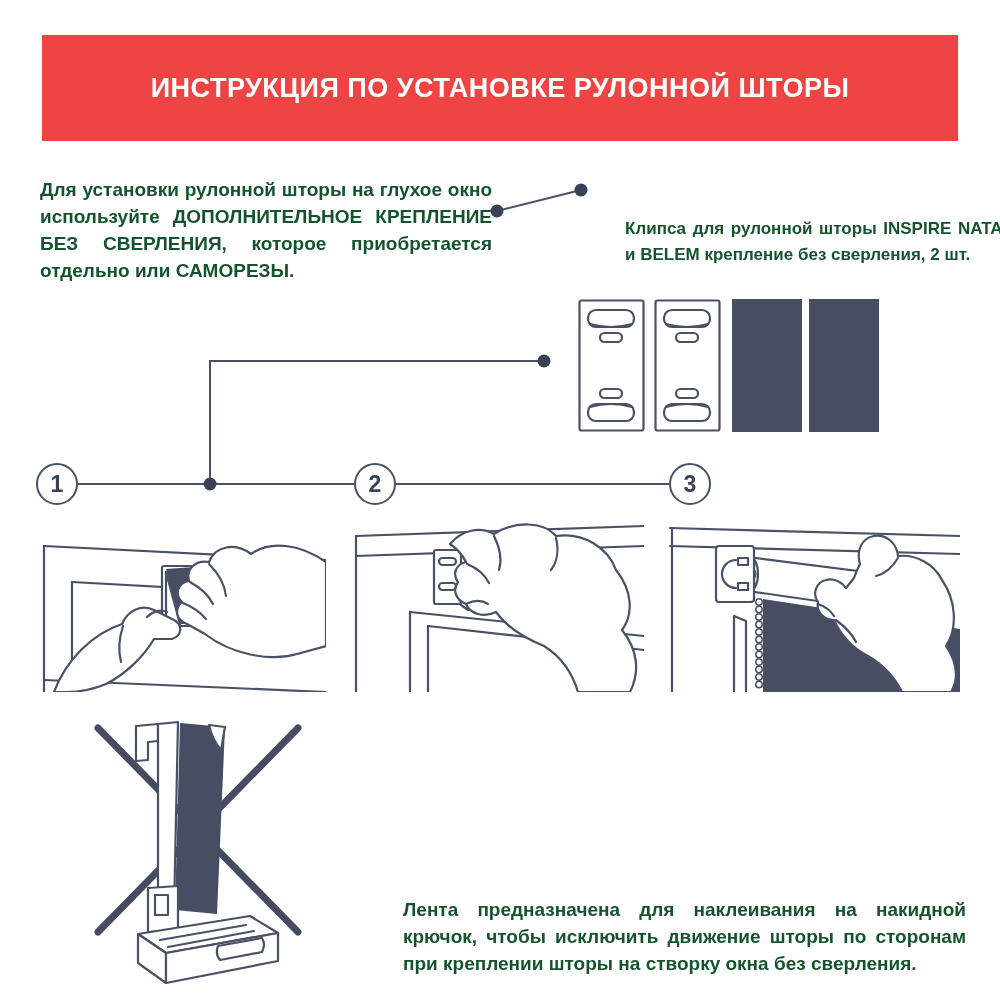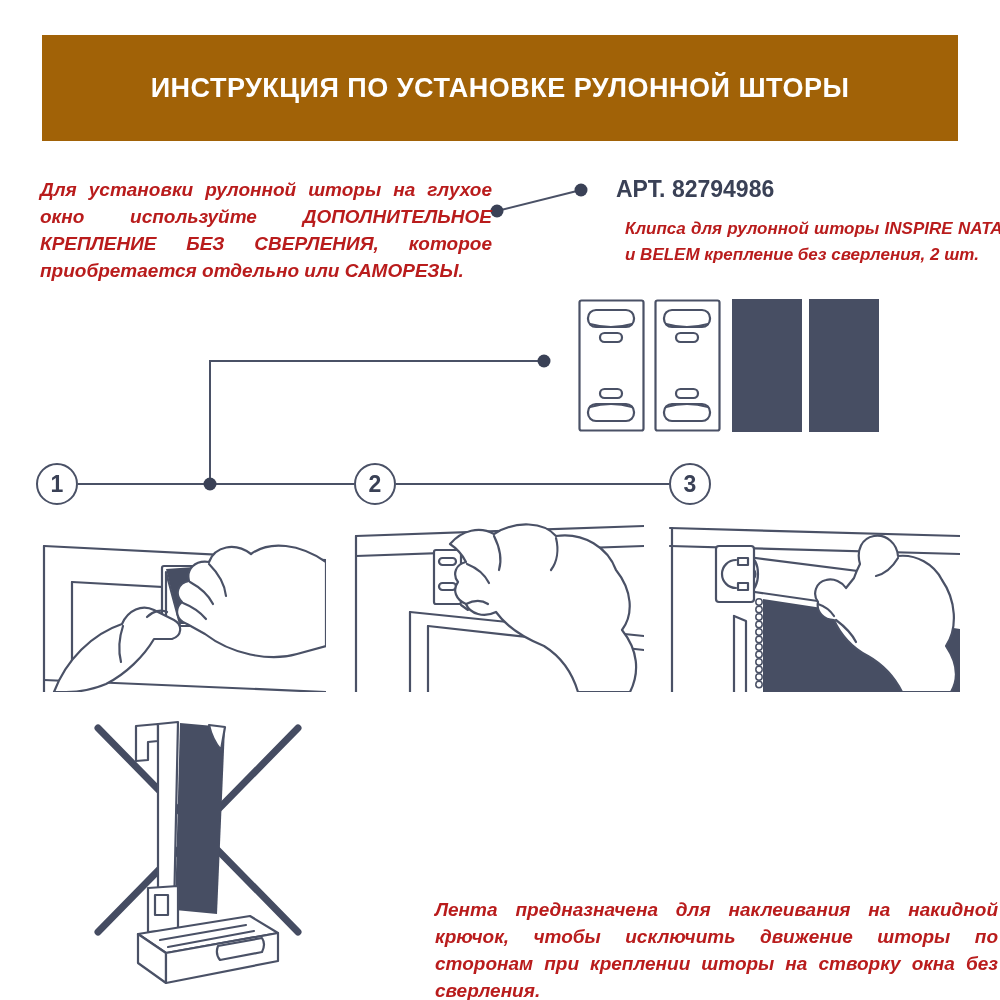--- a/index.html
+++ b/index.html
@@ -1,24 +1,24 @@
 <!DOCTYPE html>
 <html><head>
 <meta charset="utf-8">
 <style>
   html,body{margin:0;padding:0;background:#ffffff;}
   #page{position:relative;width:1000px;height:1000px;background:#ffffff;overflow:hidden;
         font-family:"Liberation Sans","DejaVu Sans",sans-serif;color:#3a4156;}
   .abs{position:absolute;}
   
-  #hdr{left:42px;top:35px;width:916px;height:106px;background:#a16207;
+  #hdr{left:42px;top:35px;width:916px;height:106px;background:#ef4444;
        display:flex;flex-direction:column;align-items:center;justify-content:center;}
   #hdr .hline{color:#ffffff;font-weight:700;font-size:27px;line-height:40px;letter-spacing:.5px;text-align:center;}
   
-  .para{font-weight:700;font-size:19px;line-height:27px;text-align:justify;color:#b91c1c;font-style:italic;}
+  .para{font-weight:700;font-size:19px;line-height:27px;text-align:justify;color:#14532d;}
   #intro{left:40px;top:176px;width:452px;}
   #art{left:616px;top:176px;font-weight:700;font-size:23px;color:#3a4156;}
   #proddesc{left:577px;top:216px;width:388px;font-size:17px;line-height:26px;margin-left:48px;}
   
   .darkrect{background:#474e63;width:70px;height:133px;}
   
   .stepc{width:42px;height:42px;border:2px solid #4a5166;border-radius:50%;background:#fff;
          display:flex;align-items:center;justify-content:center;font-weight:700;font-size:23px;color:#3a4156;box-sizing:border-box;}
   svg{display:block;}
   .ln{stroke:#4a5166;stroke-width:2;fill:none;}
@@ -39,21 +39,20 @@
     <circle cx="210" cy="484" r="6.5" fill="#3a4156"></circle>
     <line class="ln" x1="396" y1="484" x2="669" y2="484"></line>
   </svg>
 
   <div id="hdr" class="abs">
     <div class="hline">ИНСТРУКЦИЯ ПО УСТАНОВКЕ РУЛОННОЙ ШТОРЫ</div>
   </div>
 
   <div id="intro" class="abs para">Для установки рулонной шторы на глухое окно используйте ДОПОЛНИТЕЛЬНОЕ КРЕПЛЕНИЕ БЕЗ СВЕРЛЕНИЯ, которое приобретается отдельно или САМОРЕЗЫ.</div>
 
-  <div id="art" class="abs">АРТ. 82794986</div>
   <div id="proddesc" class="abs para">Клипса для рулонной шторы INSPIRE NATAL и BELEM крепление без сверления, 2 шт.</div>
 
   <svg class="abs" style="left:578px;top:299px;" width="67" height="133" viewBox="0 0 67 133">
     <rect x="1.5" y="1.5" width="64" height="130" rx="2" fill="#fff" class="art-st" stroke-width="2.5"></rect>
     <rect x="10" y="11" width="46" height="17" rx="8" fill="#fff" class="art-st"></rect>
     <path d="M12,25 Q33,31 54,25" class="art-st" fill="none"></path>
     <rect x="22" y="34" width="22" height="9" rx="4.5" fill="#fff" class="art-st"></rect>
     <rect x="22" y="90" width="22" height="9" rx="4.5" fill="#fff" class="art-st"></rect>
     <rect x="10" y="105" width="46" height="17" rx="8" fill="#fff" class="art-st"></rect>
     <path d="M12,108 Q33,102 54,108" class="art-st" fill="none"></path>
@@ -184,15 +183,15 @@
     <rect x="85" y="193" width="13" height="20" fill="#fff" class="art-st" stroke-width="1.8"></rect>
 
     <path d="M68,232 L180,214 L208,231 L96,251 Z" fill="#fff" class="art-st"></path>
     <path d="M68,232 L96,251 L96,281 L68,261 Z" fill="#fff" class="art-st"></path>
     <path d="M96,251 L208,231 L208,259 L96,281 Z" fill="#fff" class="art-st"></path>
     <path d="M90,238 L176,223" class="art-st" fill="none"></path>
     <path d="M98,245 L184,229" class="art-st" fill="none"></path>
     <path d="M148,244 Q145,252 150,258 L192,250 Q196,242 192,236 Z" fill="#fff" class="art-st" stroke-width="1.8"></path>
   </svg>
 
-  <div class="abs para" style="left:403px;top:896px;width:563px;margin-left:32px;">Лента предназначена для наклеивания на накидной крючок, чтобы исключить движение шторы по сторонам при креплении шторы на створку окна без сверления.</div>
+  <div class="abs para" style="left:403px;top:896px;width:563px;">Лента предназначена для наклеивания на накидной крючок, чтобы исключить движение шторы по сторонам при креплении шторы на створку окна без сверления.</div>
 
 </div>
 
 </body></html>

